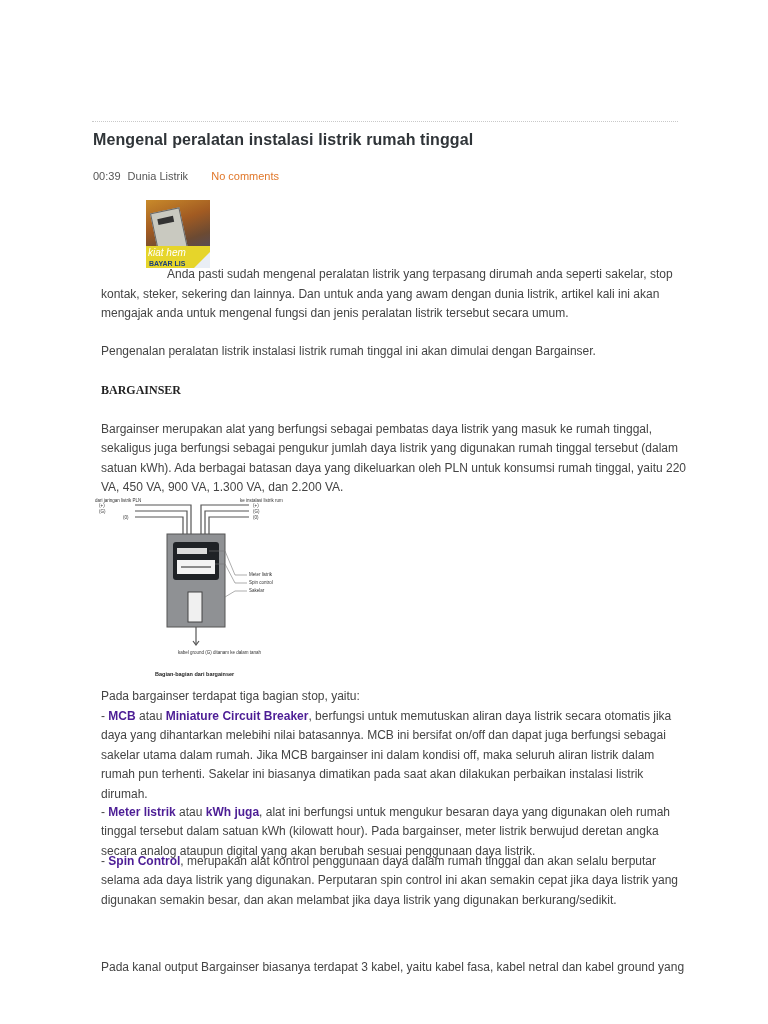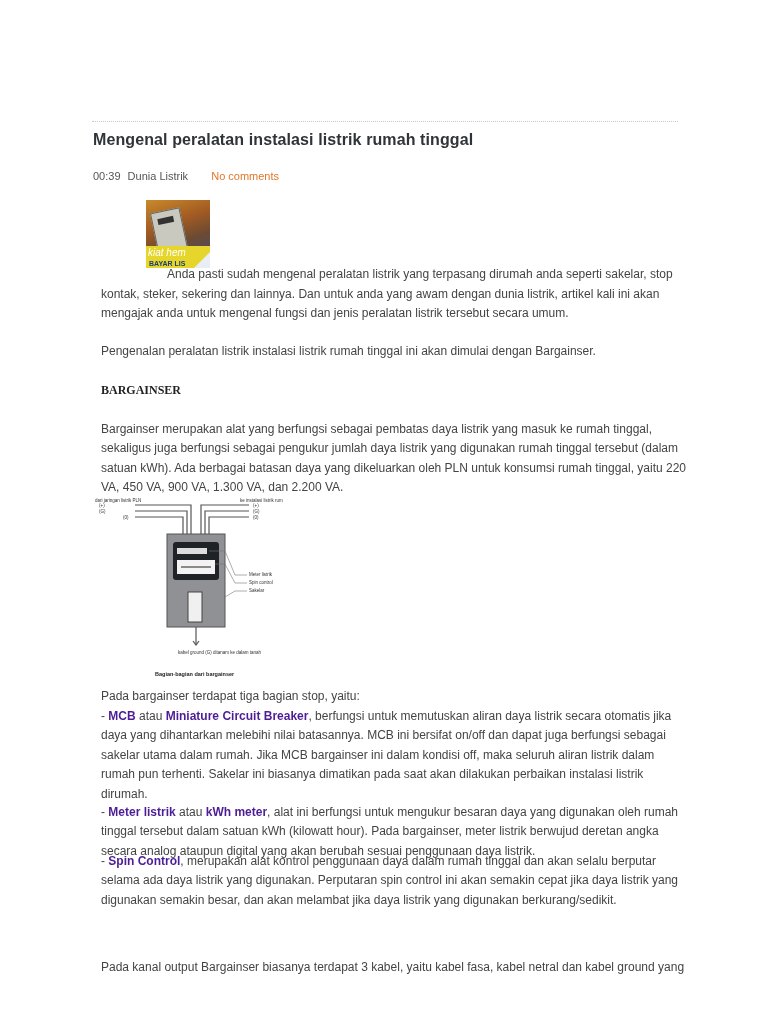--- a/index.html
+++ b/index.html
@@ -94,17 +94,17 @@
     <text class="dtext" x="156" y="98">Sakelar</text>
     <text class="dtext" x="85" y="160">kabel ground (G) ditanam ke dalam tanah</text>
     <text x="62" y="182" style="font-size:5.5px; font-weight:bold; fill:#222; font-family:'Liberation Sans',sans-serif;">Bagian-bagian dari bargainser</text>
   </svg>
 </div>
 
 <p class="p" style="top:687px;">Pada bargainser terdapat tiga bagian stop, yaitu:</p>
 
 <p class="p" style="top:707px;"><span>- </span><b>MCB</b><span> atau </span><b>Miniature Circuit Breaker</b><span>, berfungsi untuk memutuskan aliran daya listrik secara otomatis jika daya yang dihantarkan melebihi nilai batasannya. MCB ini bersifat on/off dan dapat juga berfungsi sebagai sakelar utama dalam rumah. Jika MCB bargainser ini dalam kondisi off, maka seluruh aliran listrik dalam rumah pun terhenti. Sakelar ini biasanya dimatikan pada saat akan dilakukan perbaikan instalasi listrik dirumah.</span></p>
 
-<p class="p" style="top:803px;"><span>- </span><b>Meter listrik</b><span> atau </span><b>kWh meter</b><span>, alat ini berfungsi untuk mengukur besaran daya yang digunakan oleh rumah tinggal tersebut dalam satuan kWh (kilowatt hour). Pada bargainser, meter listrik berwujud deretan angka secara analog ataupun digital yang akan berubah sesuai penggunaan daya listrik.</span></p>
+<p class="p" style="top:803px;"><span>- </span><b>Meter listrik</b><span> atau </span><b>kWh juga</b><span>, alat ini berfungsi untuk mengukur besaran daya yang digunakan oleh rumah tinggal tersebut dalam satuan kWh (kilowatt hour). Pada bargainser, meter listrik berwujud deretan angka secara analog ataupun digital yang akan berubah sesuai penggunaan daya listrik.</span></p>
 
 <p class="p" style="top:852px;"><span>- </span><b>Spin Control</b><span>, merupakan alat kontrol penggunaan daya dalam rumah tinggal dan akan selalu berputar selama ada daya listrik yang digunakan. Perputaran spin control ini akan semakin cepat jika daya listrik yang digunakan semakin besar, dan akan melambat jika daya listrik yang digunakan berkurang/sedikit.</span></p>
 
 <p class="p" style="top:958px;">Pada kanal output Bargainser biasanya terdapat 3 kabel, yaitu kabel fasa, kabel netral dan kabel ground yang</p>
 
 </body></html>

